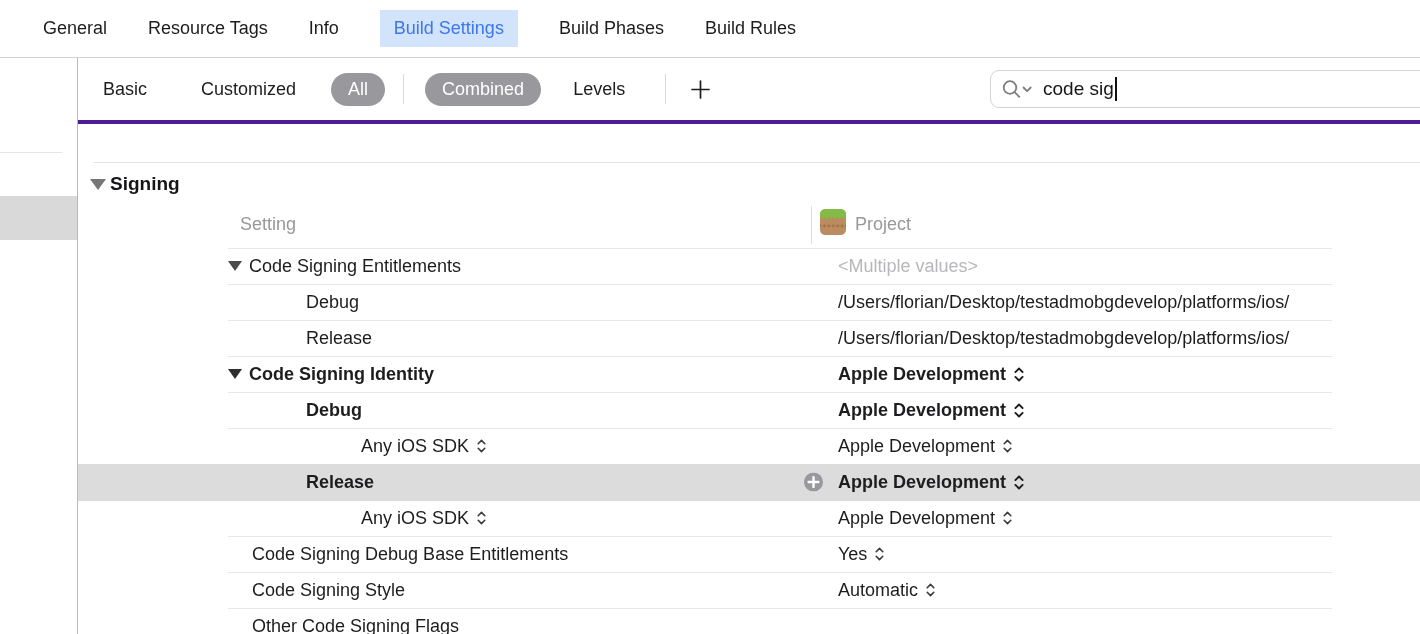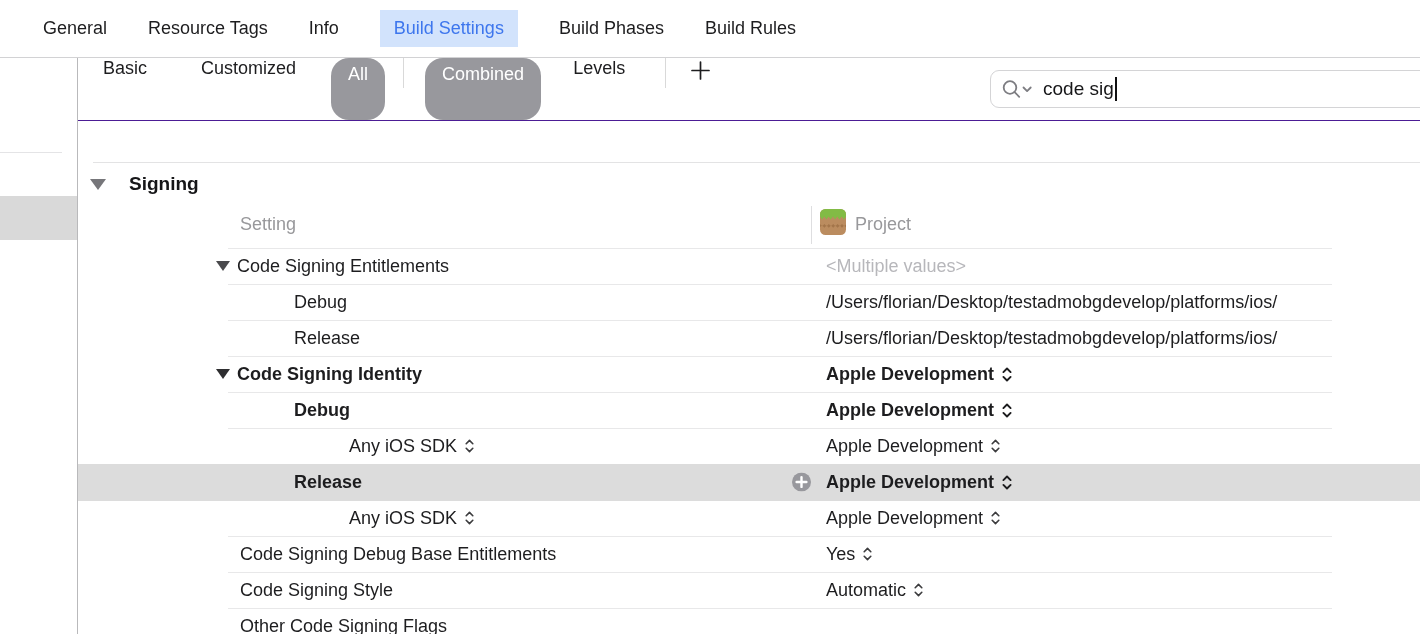--- a/index.html
+++ b/index.html
@@ -12,43 +12,43 @@
   .tabbar{position:absolute;top:0;left:0;right:0;height:57px;background:#fff;
     border-bottom:1px solid #d2d2d4;display:flex;align-items:center;padding-left:43px;gap:41px;}
   .tab{font-size:18px;color:#1d1d1f;white-space:nowrap;cursor:default;}
   .tab.selected{background:var(--selbg);color:var(--seltx);padding:8px 14px;border-radius:0;}
   
   .sidebar{position:absolute;top:58px;left:0;width:77px;bottom:0;background:#fff;border-right:1px solid #b9b9bb;}
   .sidebar-rule{position:absolute;top:94px;left:0;width:62px;height:1px;background:#e4e4e6;}
   .sidebar-selected{position:absolute;top:138px;left:0;width:77px;height:44px;background:#d9d9d9;}
   
   .toolbar{position:absolute;top:58px;left:78px;right:0;height:62px;background:#fff;
-    border-bottom:1px solid #4c1d95;display:flex;}
+    border-bottom:4px solid #4c1d95;display:flex;align-items:center;}
   .tb-label{font-size:18px;color:#1d1d1f;white-space:nowrap;}
   .pill{font-size:18px;color:#ffffff;background:var(--pill);border-radius:18px;padding:6px 17px;white-space:nowrap;}
   .tb-sep{width:1px;height:30px;background:#d9d9d9;}
   .plusbtn{display:flex;align-items:center;justify-content:center;width:24px;height:24px;}
   
   .search{position:absolute;left:990px;top:70px;width:460px;height:38px;border:1px solid #d4d4d6;
     border-radius:9px;background:#fff;display:flex;align-items:center;padding-left:10px;box-sizing:border-box;}
   .search-text{font-size:19px;color:#161618;margin-left:9px;}
   .caret{width:2px;height:24px;background:#101012;margin-left:1px;}
   
   .topline{position:absolute;top:162px;left:93px;right:0;height:1px;background:#e3e3e4;}
-  .section-head{position:absolute;top:170px;left:90px;height:28px;display:flex;align-items:center;gap:23px;}
+  .section-head{position:absolute;top:170px;left:90px;height:28px;display:flex;align-items:center;gap:4px;}
   .section-title{font-size:19px;font-weight:700;color:#161618;}
   .tri{width:0;height:0;border-left:8px solid transparent;border-right:8px solid transparent;border-top:11px solid #76767a;}
   .tri-row{width:0;height:0;border-left:7px solid transparent;border-right:7px solid transparent;border-top:10px solid #4a4a4d;}
   .colhead-setting{position:absolute;left:240px;top:214px;font-size:18px;color:#98989b;}
   .col-vline{position:absolute;left:811px;top:206px;width:1px;height:38px;background:#dedee0;}
   .colhead-project{position:absolute;left:820px;top:209px;display:flex;align-items:flex-end;gap:9px;}
   .colhead-project span{font-size:18px;color:#98989b;}
   .sep{position:absolute;left:228px;width:1104px;height:1px;background:#e8e8e9;}
   .highlight{position:absolute;left:78px;right:0;top:464px;height:37px;background:var(--hl);}
-  .row{position:absolute;left:4px;right:0;height:36px;}
+  .row{position:absolute;left:16px;right:0;height:36px;}
   .row>*{position:absolute;top:50%;transform:translateY(-50%);}
   .rlabel{font-size:18px;color:#1d1d1f;white-space:nowrap;display:flex;align-items:center;gap:7px;}
   .bold{font-weight:700;}
   .tripos{left:212px;}
   .L0{left:233px;} .L1{left:290px;} .L2{left:345px;} .Lflat{left:236px;}
   .val{left:822px;font-size:18px;display:flex;align-items:center;gap:7px;white-space:nowrap;}
   .val.path{right:0;overflow:hidden;}
   .muted{color:#b7b7bb;}
   .plus{left:788px;display:flex;}
   .stepper{flex:0 0 auto;}

